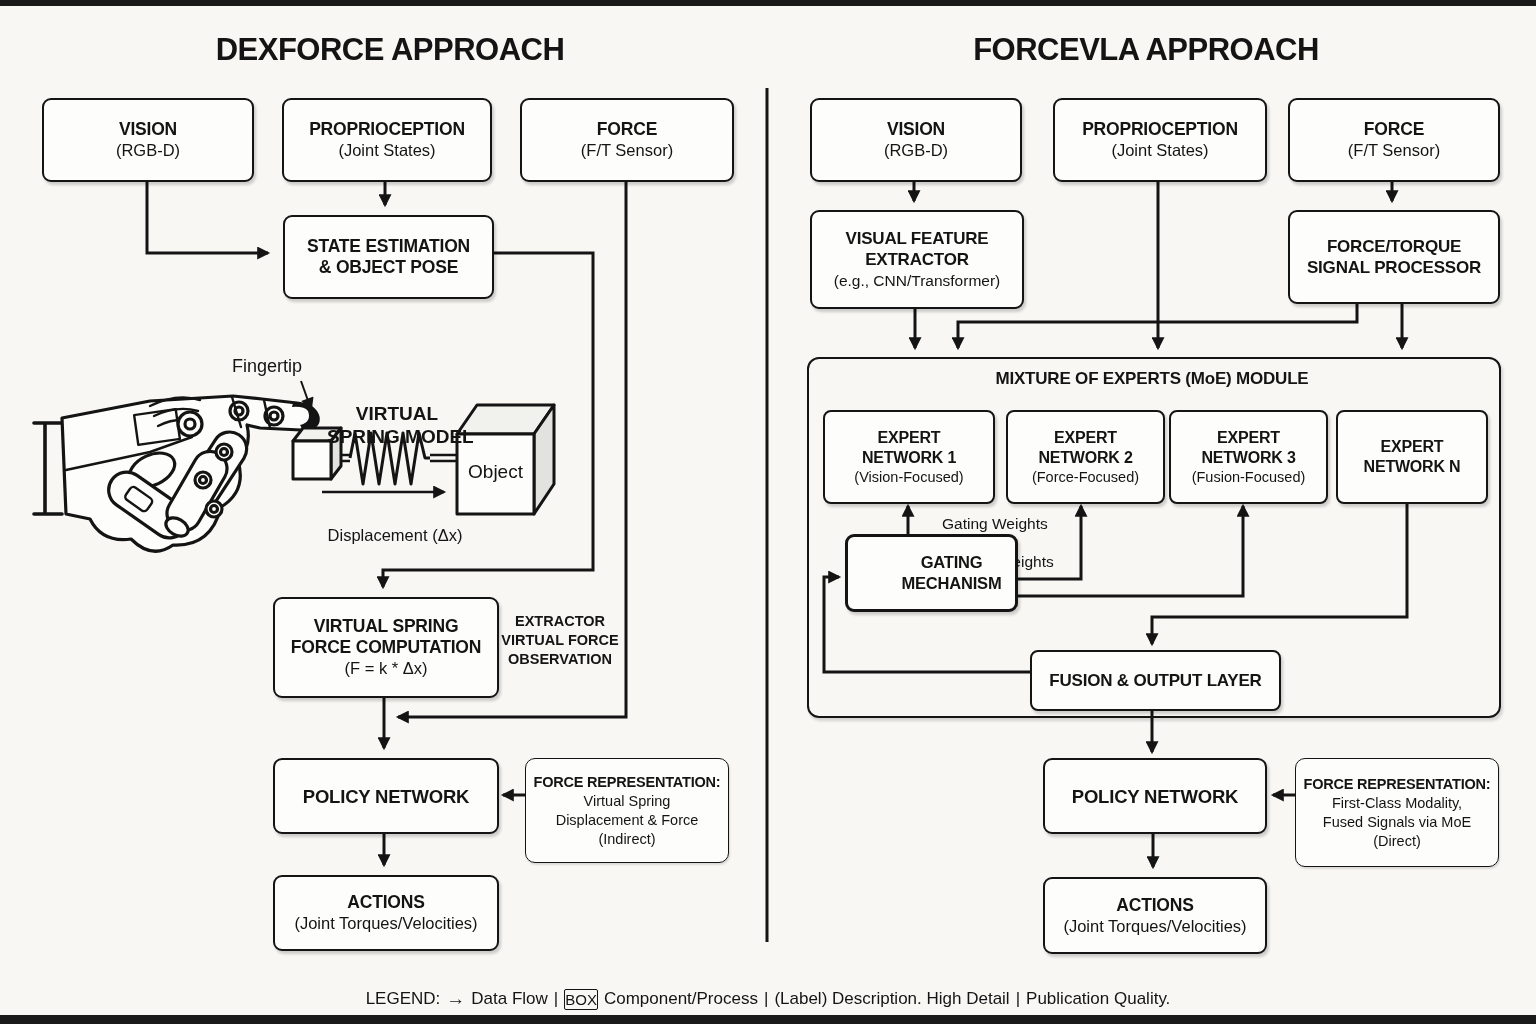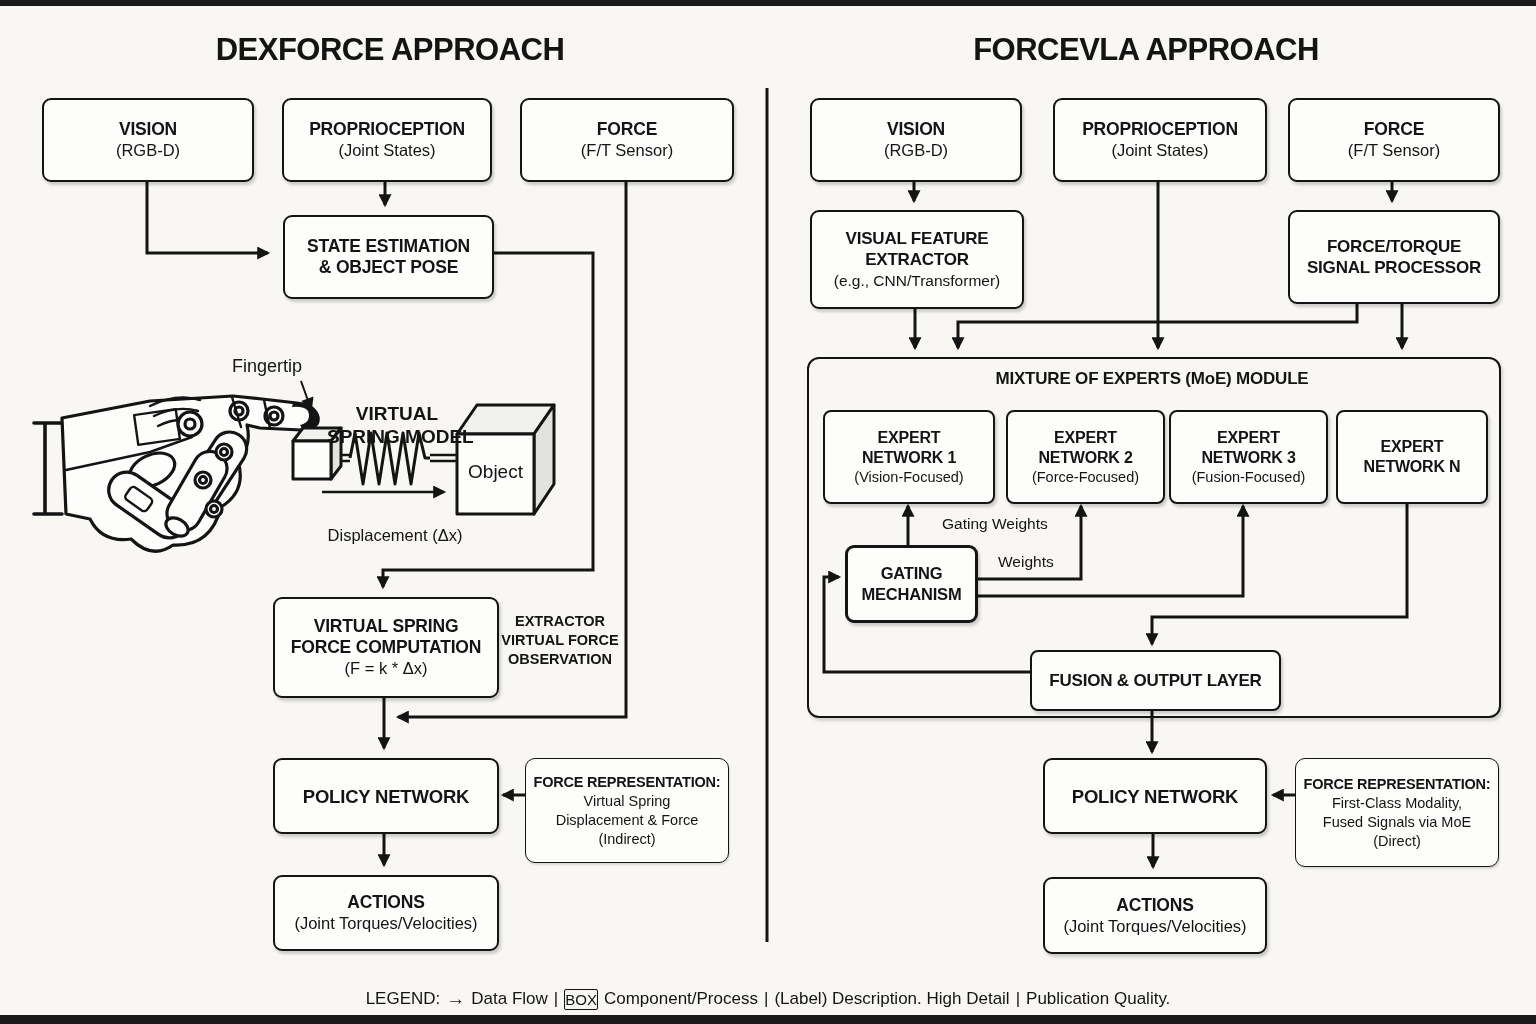--- a/index.html
+++ b/index.html
@@ -227,21 +227,21 @@
   </div>
   <div class="node expert" style="left:1336px;top:410px;width:148px;height:90px">
     <div class="b">EXPERT</div>
     <div class="b">NETWORK N</div>
     <div class="r"></div>
   </div>
 
   <div class="free-label" style="left:920px;top:515px;font-size:15.5px;margin-left:22px;">Gating Weights</div>
   <div class="free-label" style="left:998px;top:553px;font-size:15.5px;">Weights</div>
 
-  <div class="node" style="left:845px;top:545px;width:127px;height:72px;border-width:3px;">
+  <div class="node" style="left:845px;top:534px;width:127px;height:72px;border-width:3px;padding-left:40px;">
     <div class="b" style="font-size:16.5px">GATING</div>
     <div class="b" style="font-size:16.5px">MECHANISM</div>
   </div>
 
   <div class="node" style="left:1030px;top:650px;width:247px;height:57px;border-width:2.2px;border-radius:8px;">
     <div class="b" style="font-size:17px">FUSION &amp; OUTPUT LAYER</div>
   </div>
 
   <div class="node" style="left:1043px;top:758px;width:220px;height:72px">
     <div class="b" style="font-size:18.5px">POLICY NETWORK</div>

